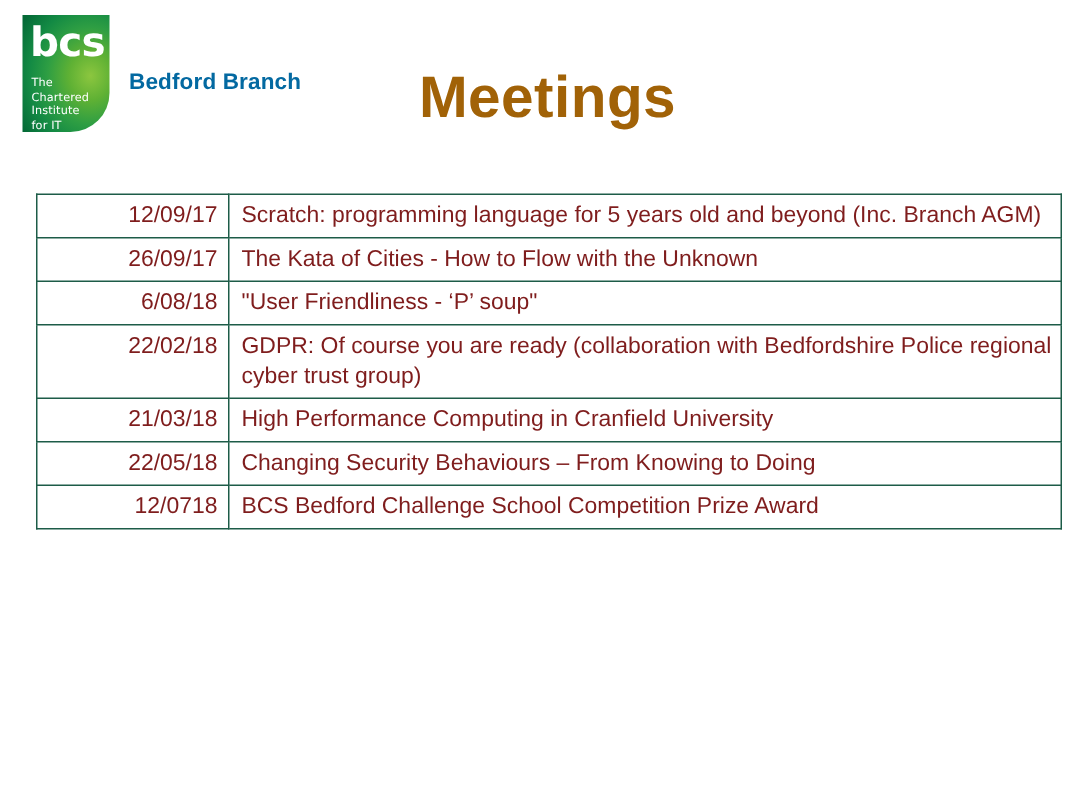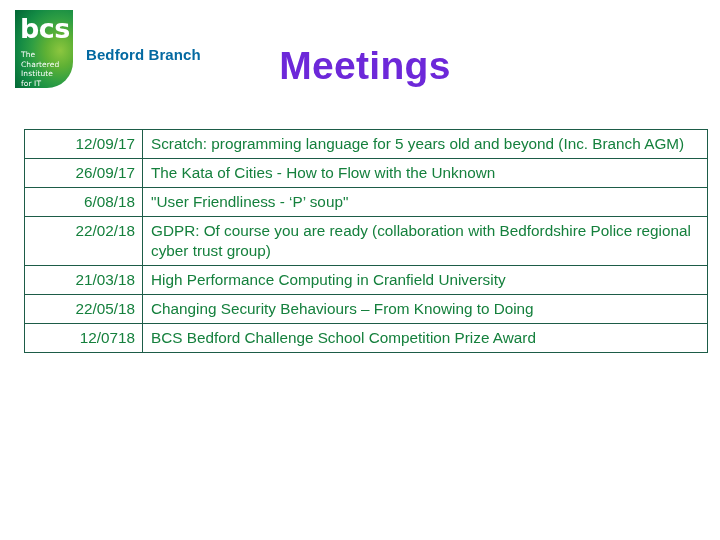--- a/index.html
+++ b/index.html
@@ -83,41 +83,41 @@
   }
 
   .page-title {
     position: absolute;
     left: 140px;
     top: 46px;
     width: 450px;
     text-align: center;
     font-size: 39px;
     font-weight: bold;
-    color: #6d28d9;
+    color: #a16207;
     letter-spacing: 0.3px;
     line-height: 1;
   }
 
   
   .meetings-table {
     position: absolute;
     left: 24px;
     top: 129px;
     width: 684px;
     border-collapse: collapse;
     table-layout: fixed;
   }
 
   .meetings-table td {
     border: 1px solid #1d5c48;
-    color: #15803d;
+    color: #7f1d1d;
     font-size: 15.3px;
     line-height: 20px;
-    padding: 4px 6px 4px 2px;
+    padding: 4px 6px 4px 12px;
     vertical-align: top;
   }
 
   .meetings-table td.date-cell {
     width: 108px;
     text-align: right;
     padding-right: 7px;
     white-space: nowrap;
   }
 

